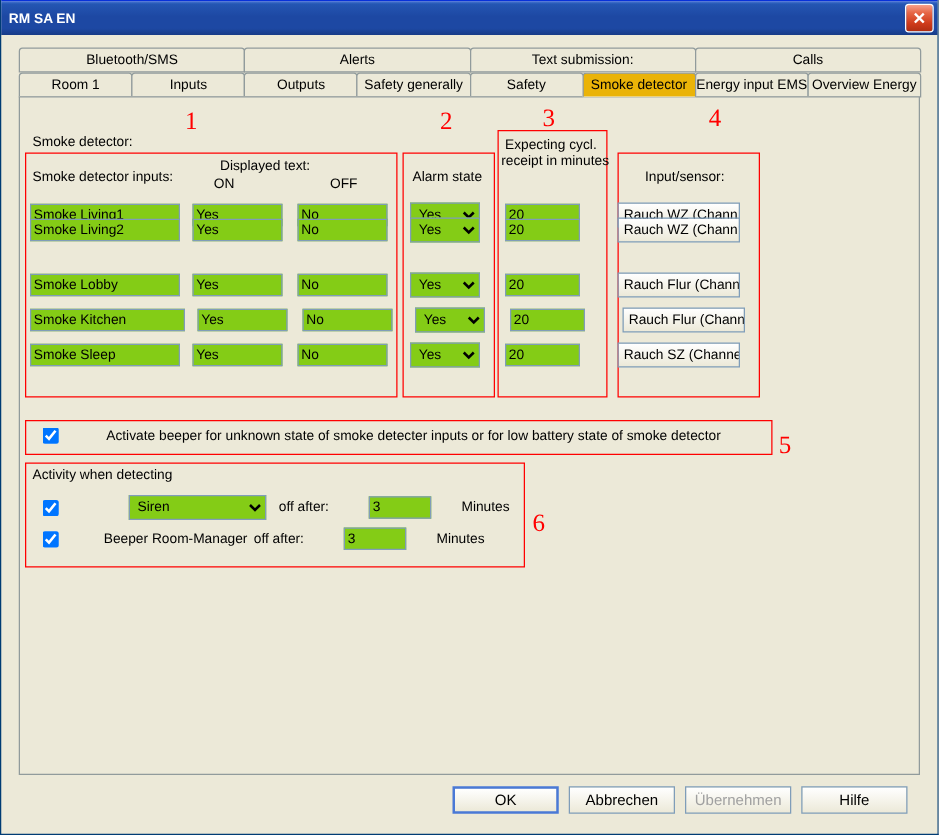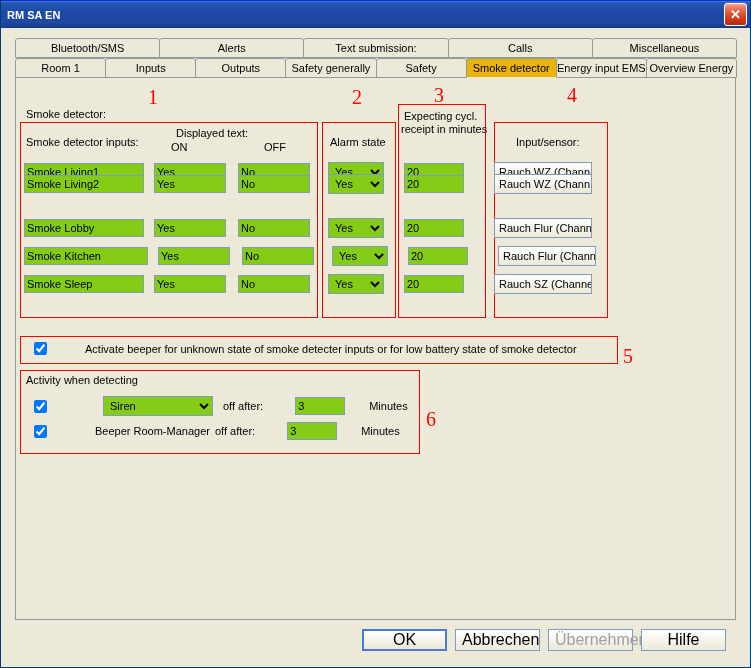--- a/index.html
+++ b/index.html
@@ -89,21 +89,21 @@
     box-sizing:border-box;cursor:pointer;
   }
   .chk{margin:0;vertical-align:middle;}
   .btnbar{
     display:flex;justify-content:flex-end;gap:8px;padding:8px 14px;
   }
   .dlgbtn{
     width:85px;height:22px;
     border:1px solid #7f9db9;
     background:linear-gradient(to bottom,#fff,#ece9d8);
-    font-family:Tahoma,Arial,sans-serif;font-size:16px;
+    font-family:Tahoma,Arial,sans-serif;font-size:12px;
     cursor:pointer;
   }
   .dlgbtn.default{border:2px solid #4a79d6;width:85px;height:22px;padding:0;}
   .dlgbtn:disabled{color:#a0a0a0;cursor:default;}
 </style>
 </head>
 <body>
 
 <div class="window">
   <div class="titlebar">
@@ -112,21 +112,20 @@
   </div>
 
   <div class="client">
 
     <div class="tabrows">
       <div class="tabrow top" id="tabrow1">
           <div class="tab inact">Bluetooth/SMS</div>
           <div class="tab inact">Alerts</div>
           <div class="tab inact">Text submission:</div>
           <div class="tab inact">Calls</div>
-          <div class="tab inact">Miscellaneous</div>
         </div>
       <div class="tabrow bot" id="tabrow2">
           <div class="tab inact">Room 1</div>
           <div class="tab inact">Inputs</div>
           <div class="tab inact">Outputs</div>
           <div class="tab inact">Safety generally</div>
           <div class="tab inact">Safety</div>
           <div class="tab active">Smoke detector</div>
           <div class="tab inact">Energy input EMS</div>
           <div class="tab inact">Overview Energy</div>
@@ -215,21 +214,21 @@
         <select class="sel" style="margin-left:56px;width:110px;">
           <option>Siren</option>
         </select>
         <span style="margin-left:10px;" class="lbl">off after:</span>
         <input class="txt" style="margin-left: 32px; width: 50px;" value="3">
         <span style="margin-left:24px;" class="lbl">Minutes</span>
       </div>
 
       <div style="position:absolute;left:18px;top:344px;display:flex;align-items:center;">
         <input type="checkbox" class="chk" checked="" style="">
-        <span style="margin-left:48px;width:110px;" class="lbl">Beeper Room-Manager</span>
+        <span style="margin-left:36px;width:110px;" class="lbl">Beeper Room-Manager</span>
         <span style="margin-left:10px;" class="lbl">off after:</span>
         <input class="txt" style="margin-left: 32px; width: 50px;" value="3">
         <span style="margin-left:24px;" class="lbl">Minutes</span>
       </div>
 
     </div>
 
     <div class="btnbar">
       <button class="dlgbtn default">OK</button>
       <button class="dlgbtn">Abbrechen</button>

